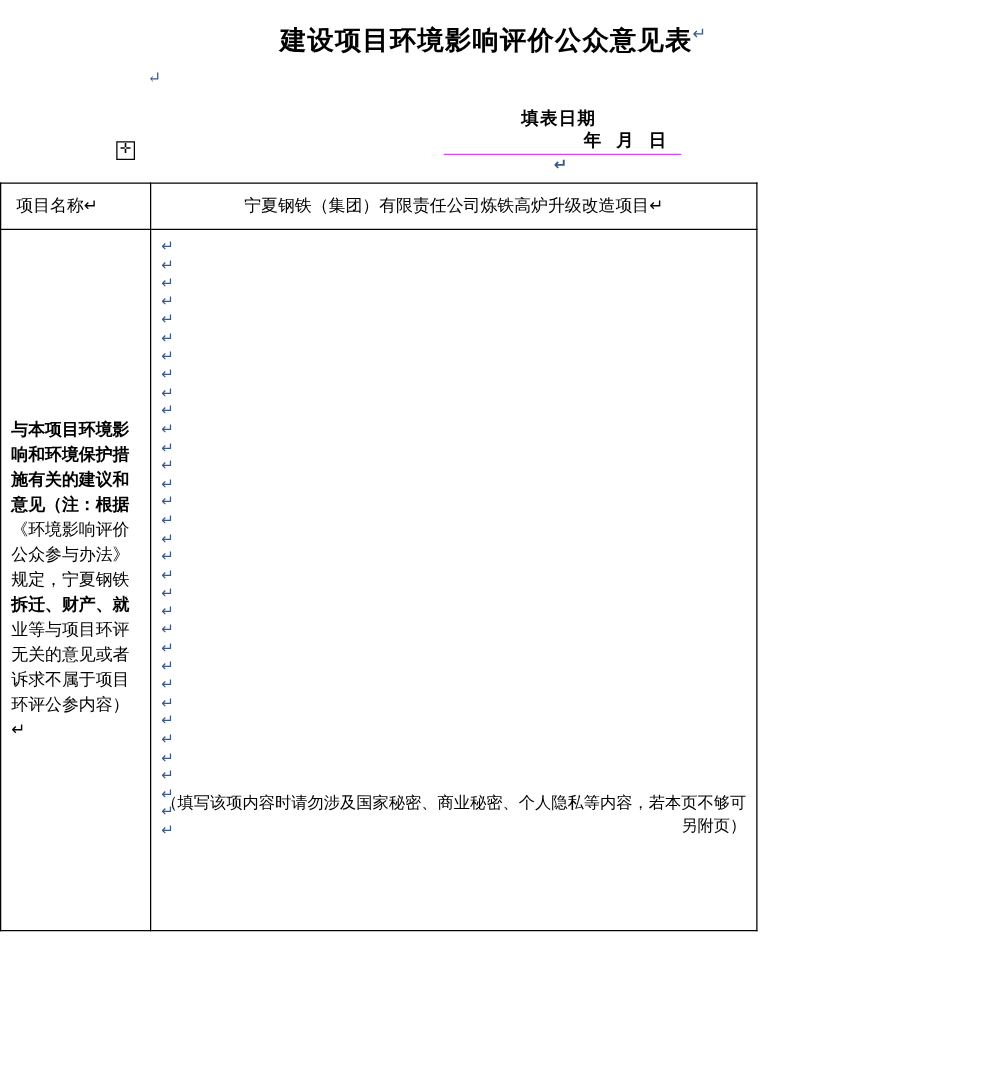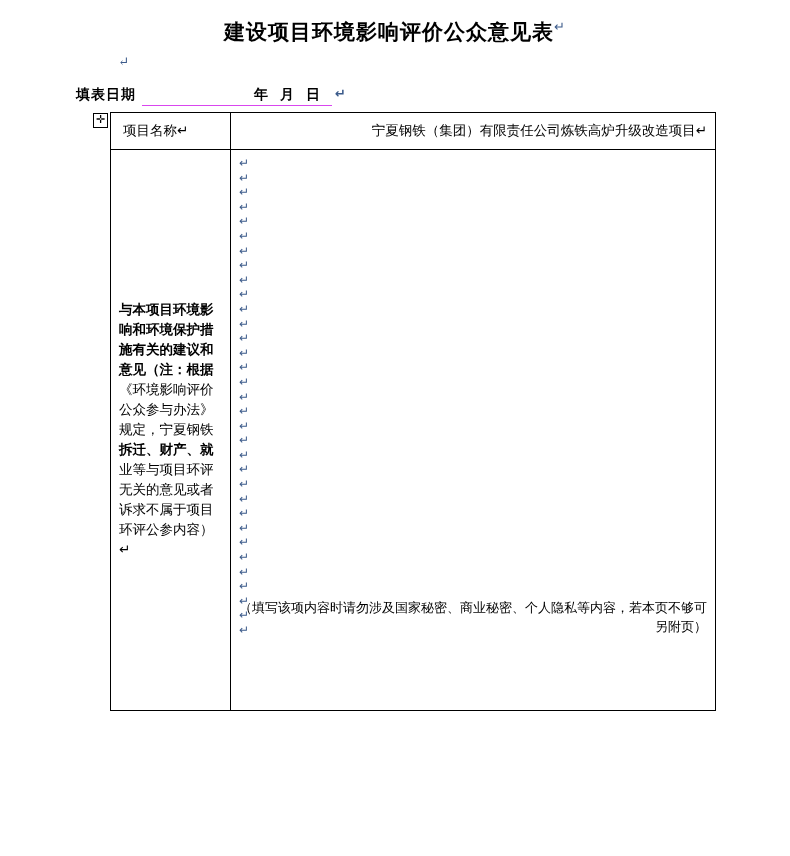--- a/index.html
+++ b/index.html
@@ -41,27 +41,28 @@
 
   .blank-line {
     height: 22px;
     padding-left: 118px;
     font-size: 13px;
     color: #3b5a8a;
     padding-top: 8px;
   }
 
   .fill-date-row {
-    padding-left: 76px;
+    padding-left: 104px;
     padding-top: 10px;
     font-family: "Liberation Sans", "DejaVu Sans", sans-serif;
     font-size: 14px;
     font-weight: bold;
     display: flex;
-    align-items: flex-start;
+    align-items: center;
+    flex-direction: column;
   }
   .fill-date-label {
     font-weight: bold;
     letter-spacing: 1px;
   }
   .date-underline {
     display: inline-block;
     border-bottom: 1px solid #d946ef;
     min-width: 190px;
     margin-left: 6px;
@@ -87,21 +88,20 @@
     background: #fff;
     font-size: 11px;
     line-height: 11px;
     text-align: center;
     font-family: "Liberation Sans", sans-serif;
     color: #000;
   }
 
   table.form {
     border-collapse: collapse;
-    margin-left: 110px;
     margin-top: 6px;
     width: 605px;
     table-layout: fixed;
   }
   table.form td {
     border: 1px solid #000;
     vertical-align: top;
     padding: 0;
   }
 
@@ -110,21 +110,21 @@
     font-family: "Liberation Sans", "DejaVu Sans", sans-serif;
     font-size: 13.5px;
   }
 
   .row-label {
     font-family: "Liberation Sans", "DejaVu Sans", sans-serif;
     font-size: 13.5px;
   }
 
   .project-name-value {
-    text-align: right;
+    text-align: center;
     font-family: "Liberation Sans", "DejaVu Sans", sans-serif;
     font-size: 13.5px;
     padding: 9px 8px;
   }
 
   .section-head {
     font-family: "Liberation Sans", "DejaVu Sans", sans-serif;
     font-size: 13.5px;
     padding: 10px 10px 10px 12px;
   }

